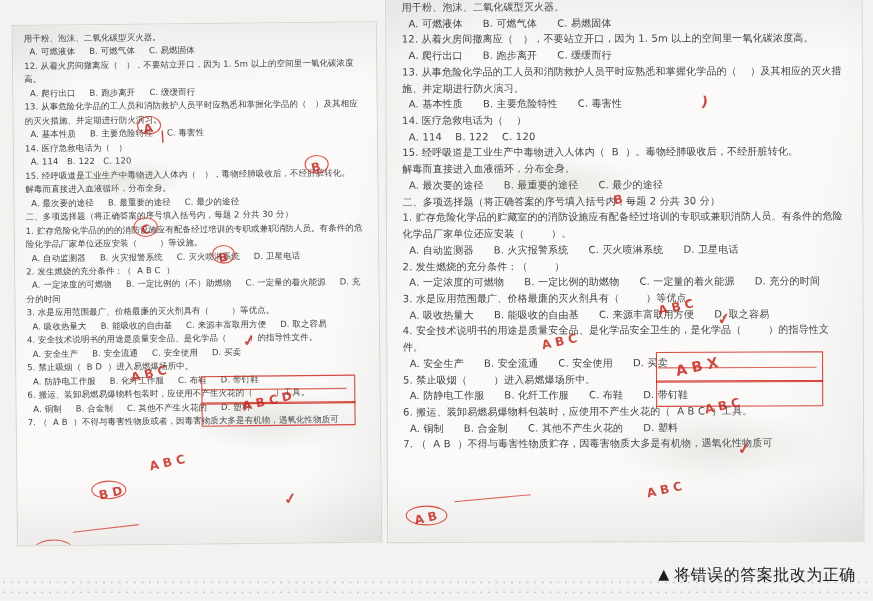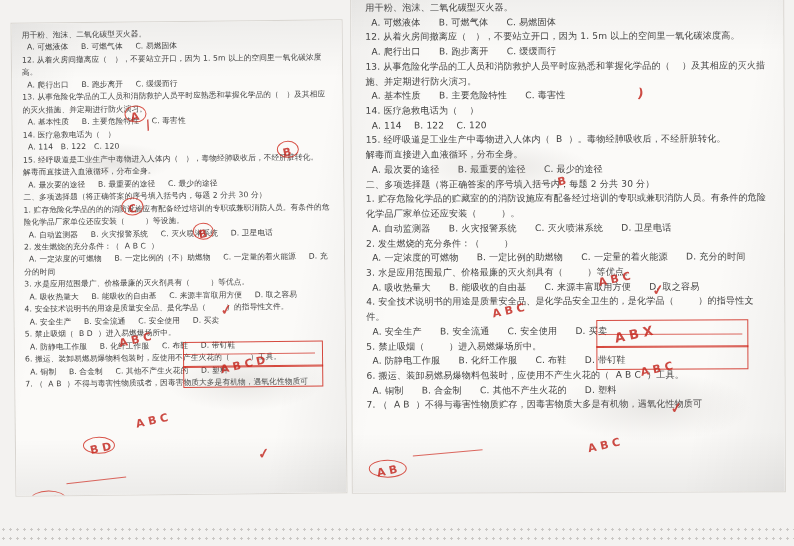--- a/index.html
+++ b/index.html
@@ -248,14 +248,17 @@
     <div class="redline" style="left:60px;top:460px;width:70px;transform:rotate(-5deg);"></div>
     <span class="check" style="left:300px;top:290px;">✓</span>
     <span class="check" style="left:318px;top:408px;">✓</span>
     <span class="ink lg slant3" style="left:286px;top:94px;">)</span>
   </div>
 
   <div class="edge-fade"></div>
   <div class="dotrule top"></div>
   <div class="dotrule"></div>
 
+  <div class="caption">
+    <span class="tri">▲</span><span>将错误的答案批改为正确</span>
+  </div>
 
 </div>
 
 </body></html>

